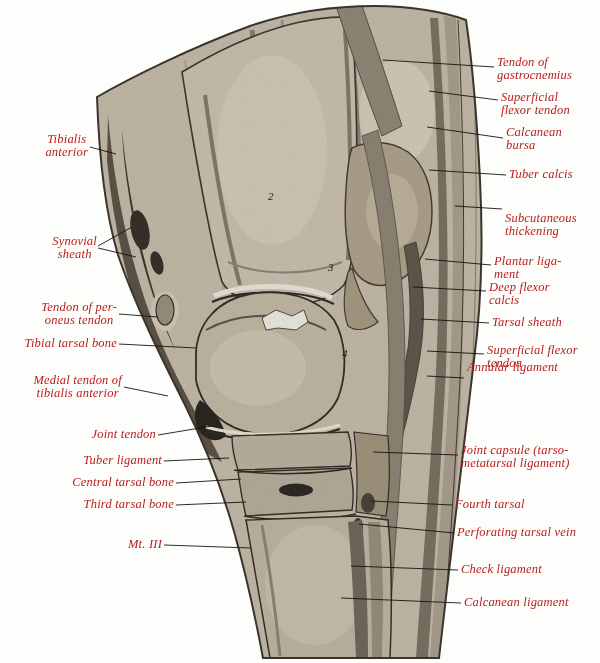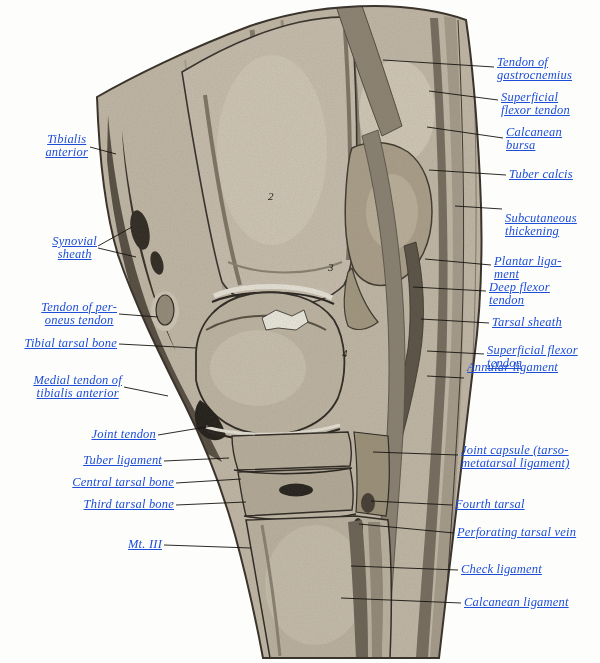--- a/index.html
+++ b/index.html
@@ -3,21 +3,21 @@
 <meta charset="utf-8">
 <style>
   html,body{margin:0;padding:0;background:#ffffff;}
   .stage{
     position:relative;width:600px;height:663px;background:#fdfdfb;overflow:hidden;
     font-family:"Liberation Serif", serif;
   }
   .artwork{position:absolute;left:0;top:0;}
   .label{
     position:absolute;font-style:italic;font-size:12.5px;line-height:1.04;
-    color:#1d4ed8;white-space:pre-line;letter-spacing:.2px;text-decoration:underline;
+    color:#b91c1c;white-space:pre-line;letter-spacing:.2px;
   }
   .label.left{text-align:center;}
   .label.right{text-align:left;}
   .fignum{
     position:absolute;font-style:italic;font-size:11px;color:#26221c;
   }
 </style>
 </head>
 <body>
 
@@ -185,21 +185,21 @@
   <div class="label right" style="left:501px;top:91px">Superficial
 flexor tendon</div>
   <div class="label right" style="left:506px;top:126px">Calcanean
 bursa</div>
   <div class="label right" style="left:509px;top:168px">Tuber calcis</div>
   <div class="label right" style="left:505px;top:212px">Subcutaneous
 thickening</div>
   <div class="label right" style="left:494px;top:255px">Plantar liga-
 ment</div>
   <div class="label right" style="left:489px;top:281px">Deep flexor
-tendon</div>
+calcis</div>
   <div class="label right" style="left:492px;top:316px">Tarsal sheath</div>
   <div class="label right" style="left:487px;top:344px">Superficial flexor
 tendon</div>
   <div class="label right" style="left:467px;top:361px">Annular ligament</div>
   <div class="label right" style="left:461px;top:444px">Joint capsule (tarso-
 metatarsal ligament)</div>
   <div class="label right" style="left:455px;top:498px">Fourth tarsal</div>
   <div class="label right" style="left:457px;top:526px">Perforating tarsal vein</div>
   <div class="label right" style="left:461px;top:563px">Check ligament</div>
   <div class="label right" style="left:464px;top:596px">Calcanean ligament</div>

